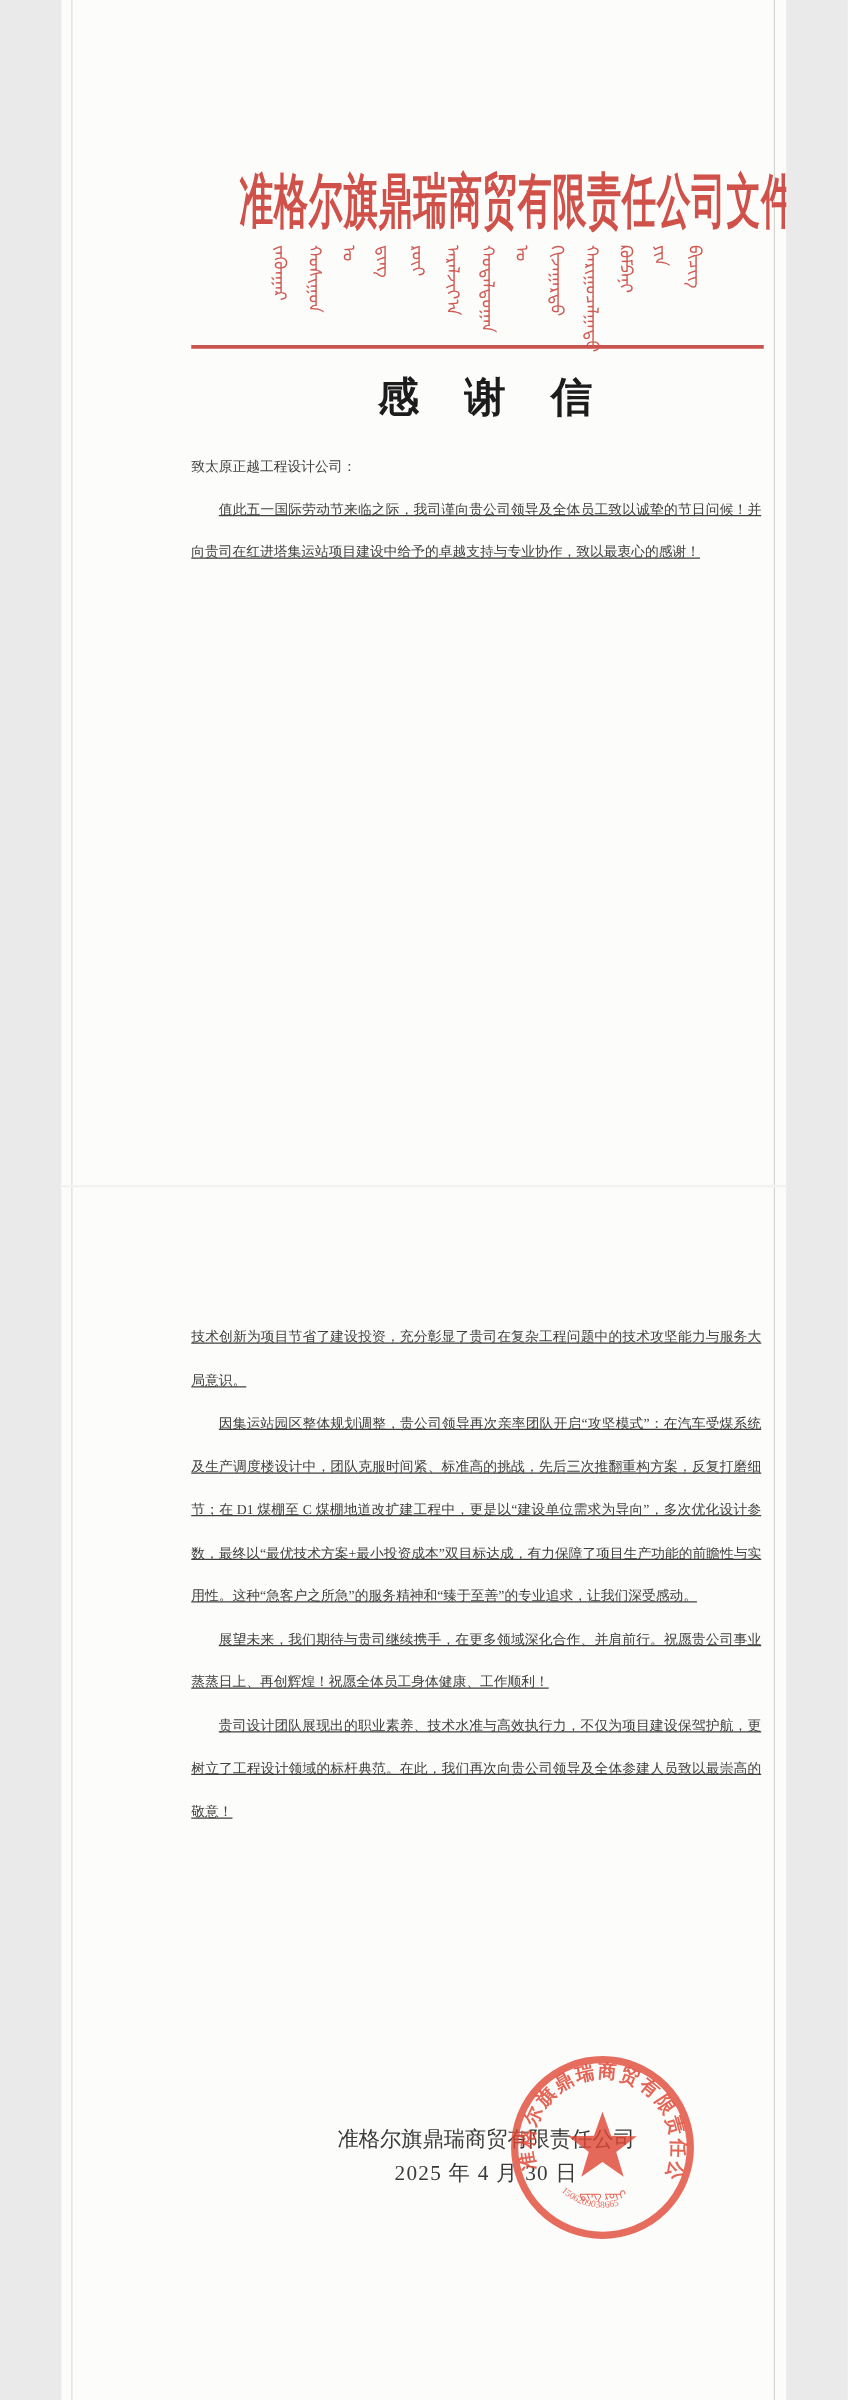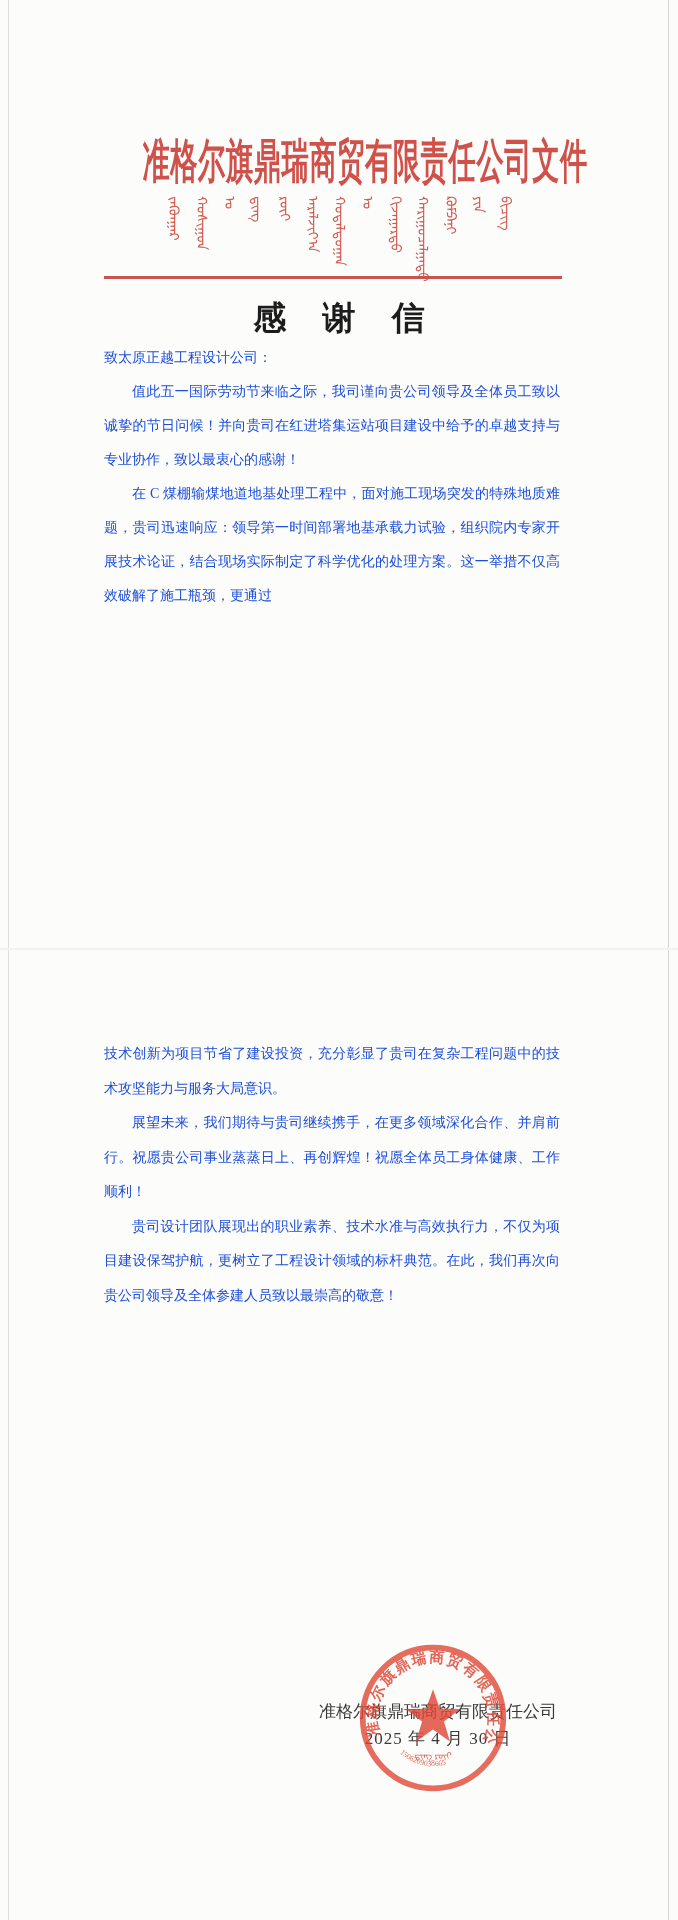--- a/index.html
+++ b/index.html
@@ -1,17 +1,17 @@
 <!DOCTYPE html>
 <html><head>
 <meta charset="utf-8">
 <style>
   html,body { margin:0; padding:0; background:#eaeaea; }
   .page {
-    position:relative; width:678px; height:1920px; margin:0 auto;
+    position:relative; width:580px; height:1920px; margin:0 auto;
     background:#fcfcfb; overflow:hidden;
     font-family:"Liberation Serif","DejaVu Serif",serif;
   }
   .edge-left  { position:absolute; left:8px;  top:0; bottom:0; width:1px; background:#dedede; }
   .edge-right { position:absolute; right:9px; top:0; bottom:0; width:1px; background:#d5d5d5; }
 
   .header-title {
     position:absolute; top:130px; left:0; width:678px; text-align:center;
     font-size:47px; font-weight:bold; color:#cf5149; white-space:nowrap;
     transform:scaleX(0.58); transform-origin:center; letter-spacing:1px;
@@ -25,27 +25,27 @@
 
   .red-rule { position:absolute; top:276px; left:104px; width:458px; height:3px; background:#c9534e; }
 
   .letter-title {
     position:absolute; top:296px; left:0; width:678px; text-align:center;
     font-size:33px; font-weight:bold; color:#1c1c1c;
     letter-spacing:14px; text-indent:14px;
   }
 
   .body-block {
-    position:absolute; left:104px; width:456px; color:#1d4ed8;
-    font-size:14px; text-align:justify;
+    position:absolute; left:104px; width:456px; color:#404040;
+    font-size:11px; text-align:justify;margin-top:16px;
   }
   #page1-body { top:341px;  line-height:34px; }
   #page2-body { top:1037px; line-height:34.5px; }
   .body-block p { margin:0; }
-  p.para { text-indent:2em; }
+  p.para { text-indent:2em;text-decoration:underline; }
   p.para.no-indent { text-indent:0; }
 
   .page-break { position:absolute; top:948px; left:0; width:678px; height:2px; background:#f3f2f0; }
 
   .signature {
     position:absolute; top:1700px; right:112px; width:256px;
     color:#3a3a3a; font-size:17px; text-align:center;
   }
   .sig-company { white-space:nowrap; }
   .sig-date { margin-top:4px; letter-spacing:1px; }
@@ -77,27 +77,27 @@
       <span class="mong-word">ᠪᠢᠴᠢᠭ</span>
     </div>
 
   <div class="red-rule"></div>
 
   <div class="letter-title">感 谢 信</div>
 
   <div class="body-block" id="page1-body">
     <p class="salutation">致太原正越工程设计公司：</p>
   <p class="para">值此五一国际劳动节来临之际，我司谨向贵公司领导及全体员工致以诚挚的节日问候！并向贵司在红进塔集运站项目建设中给予的卓越支持与专业协作，致以最衷心的感谢！</p>
-      <p class="para">在 C 煤棚输煤地道地基处理工程中，面对施工现场突发的特殊地质难题，贵司迅速响应：领导第一时间部署地基承载力试验，组织院内专家开展技术论证，结合现场实际制定了科学优化的处理方案。这一举措不仅高效破解了施工瓶颈，更通过</p>
     </div>
 
   <div class="page-break"></div>
 
   <div class="body-block" id="page2-body">
       <p class="para no-indent">技术创新为项目节省了建设投资，充分彰显了贵司在复杂工程问题中的技术攻坚能力与服务大局意识。</p>
+      <p class="para">因集运站园区整体规划调整，贵公司领导再次亲率团队开启“攻坚模式”：在汽车受煤系统及生产调度楼设计中，团队克服时间紧、标准高的挑战，先后三次推翻重构方案，反复打磨细节；在 D1 煤棚至 C 煤棚地道改扩建工程中，更是以“建设单位需求为导向”，多次优化设计参数，最终以“最优技术方案+最小投资成本”双目标达成，有力保障了项目生产功能的前瞻性与实用性。这种“急客户之所急”的服务精神和“臻于至善”的专业追求，让我们深受感动。</p>
       <p class="para">展望未来，我们期待与贵司继续携手，在更多领域深化合作、并肩前行。祝愿贵公司事业蒸蒸日上、再创辉煌！祝愿全体员工身体健康、工作顺利！</p>
       <p class="para">贵司设计团队展现出的职业素养、技术水准与高效执行力，不仅为项目建设保驾护航，更树立了工程设计领域的标杆典范。在此，我们再次向贵公司领导及全体参建人员致以最崇高的敬意！</p>
     </div>
 
   <div class="signature">
     <div class="sig-company">准格尔旗鼎瑞商贸有限责任公司</div>
     <div class="sig-date">2025 年 4 月 30 日</div>
   </div>
 
   <svg class="seal" viewBox="0 0 160 160" xmlns="http://www.w3.org/2000/svg">

